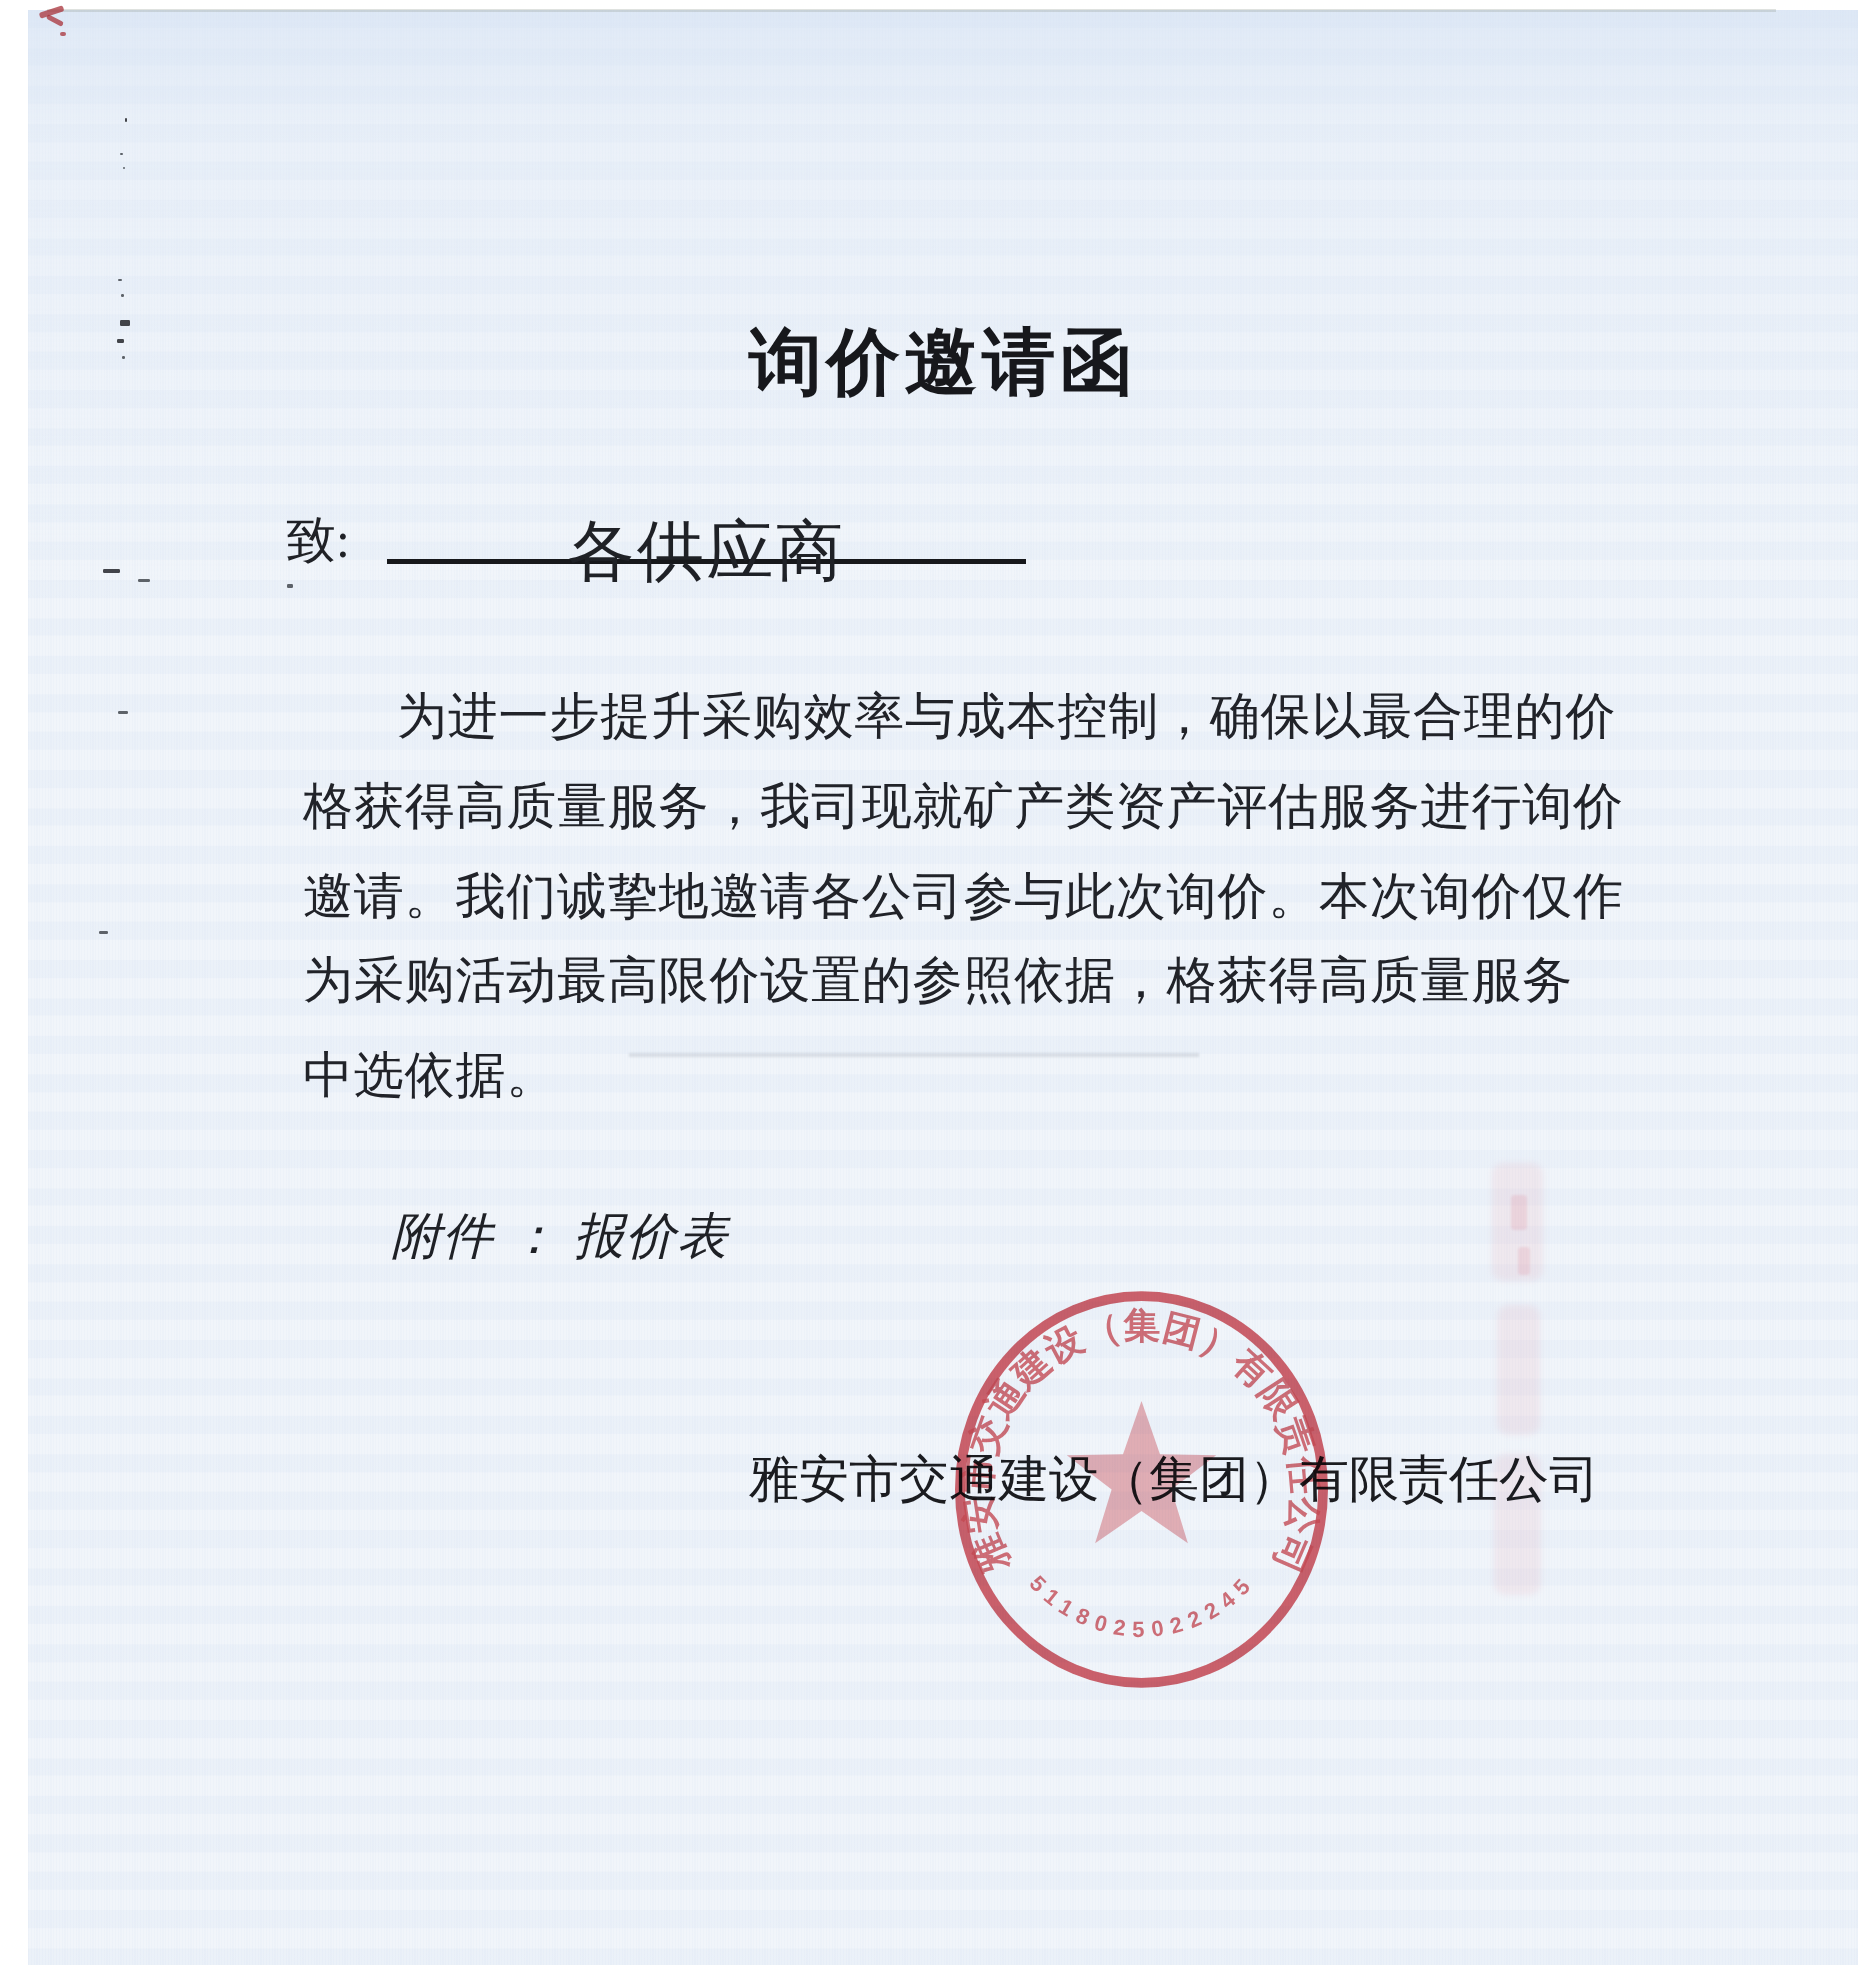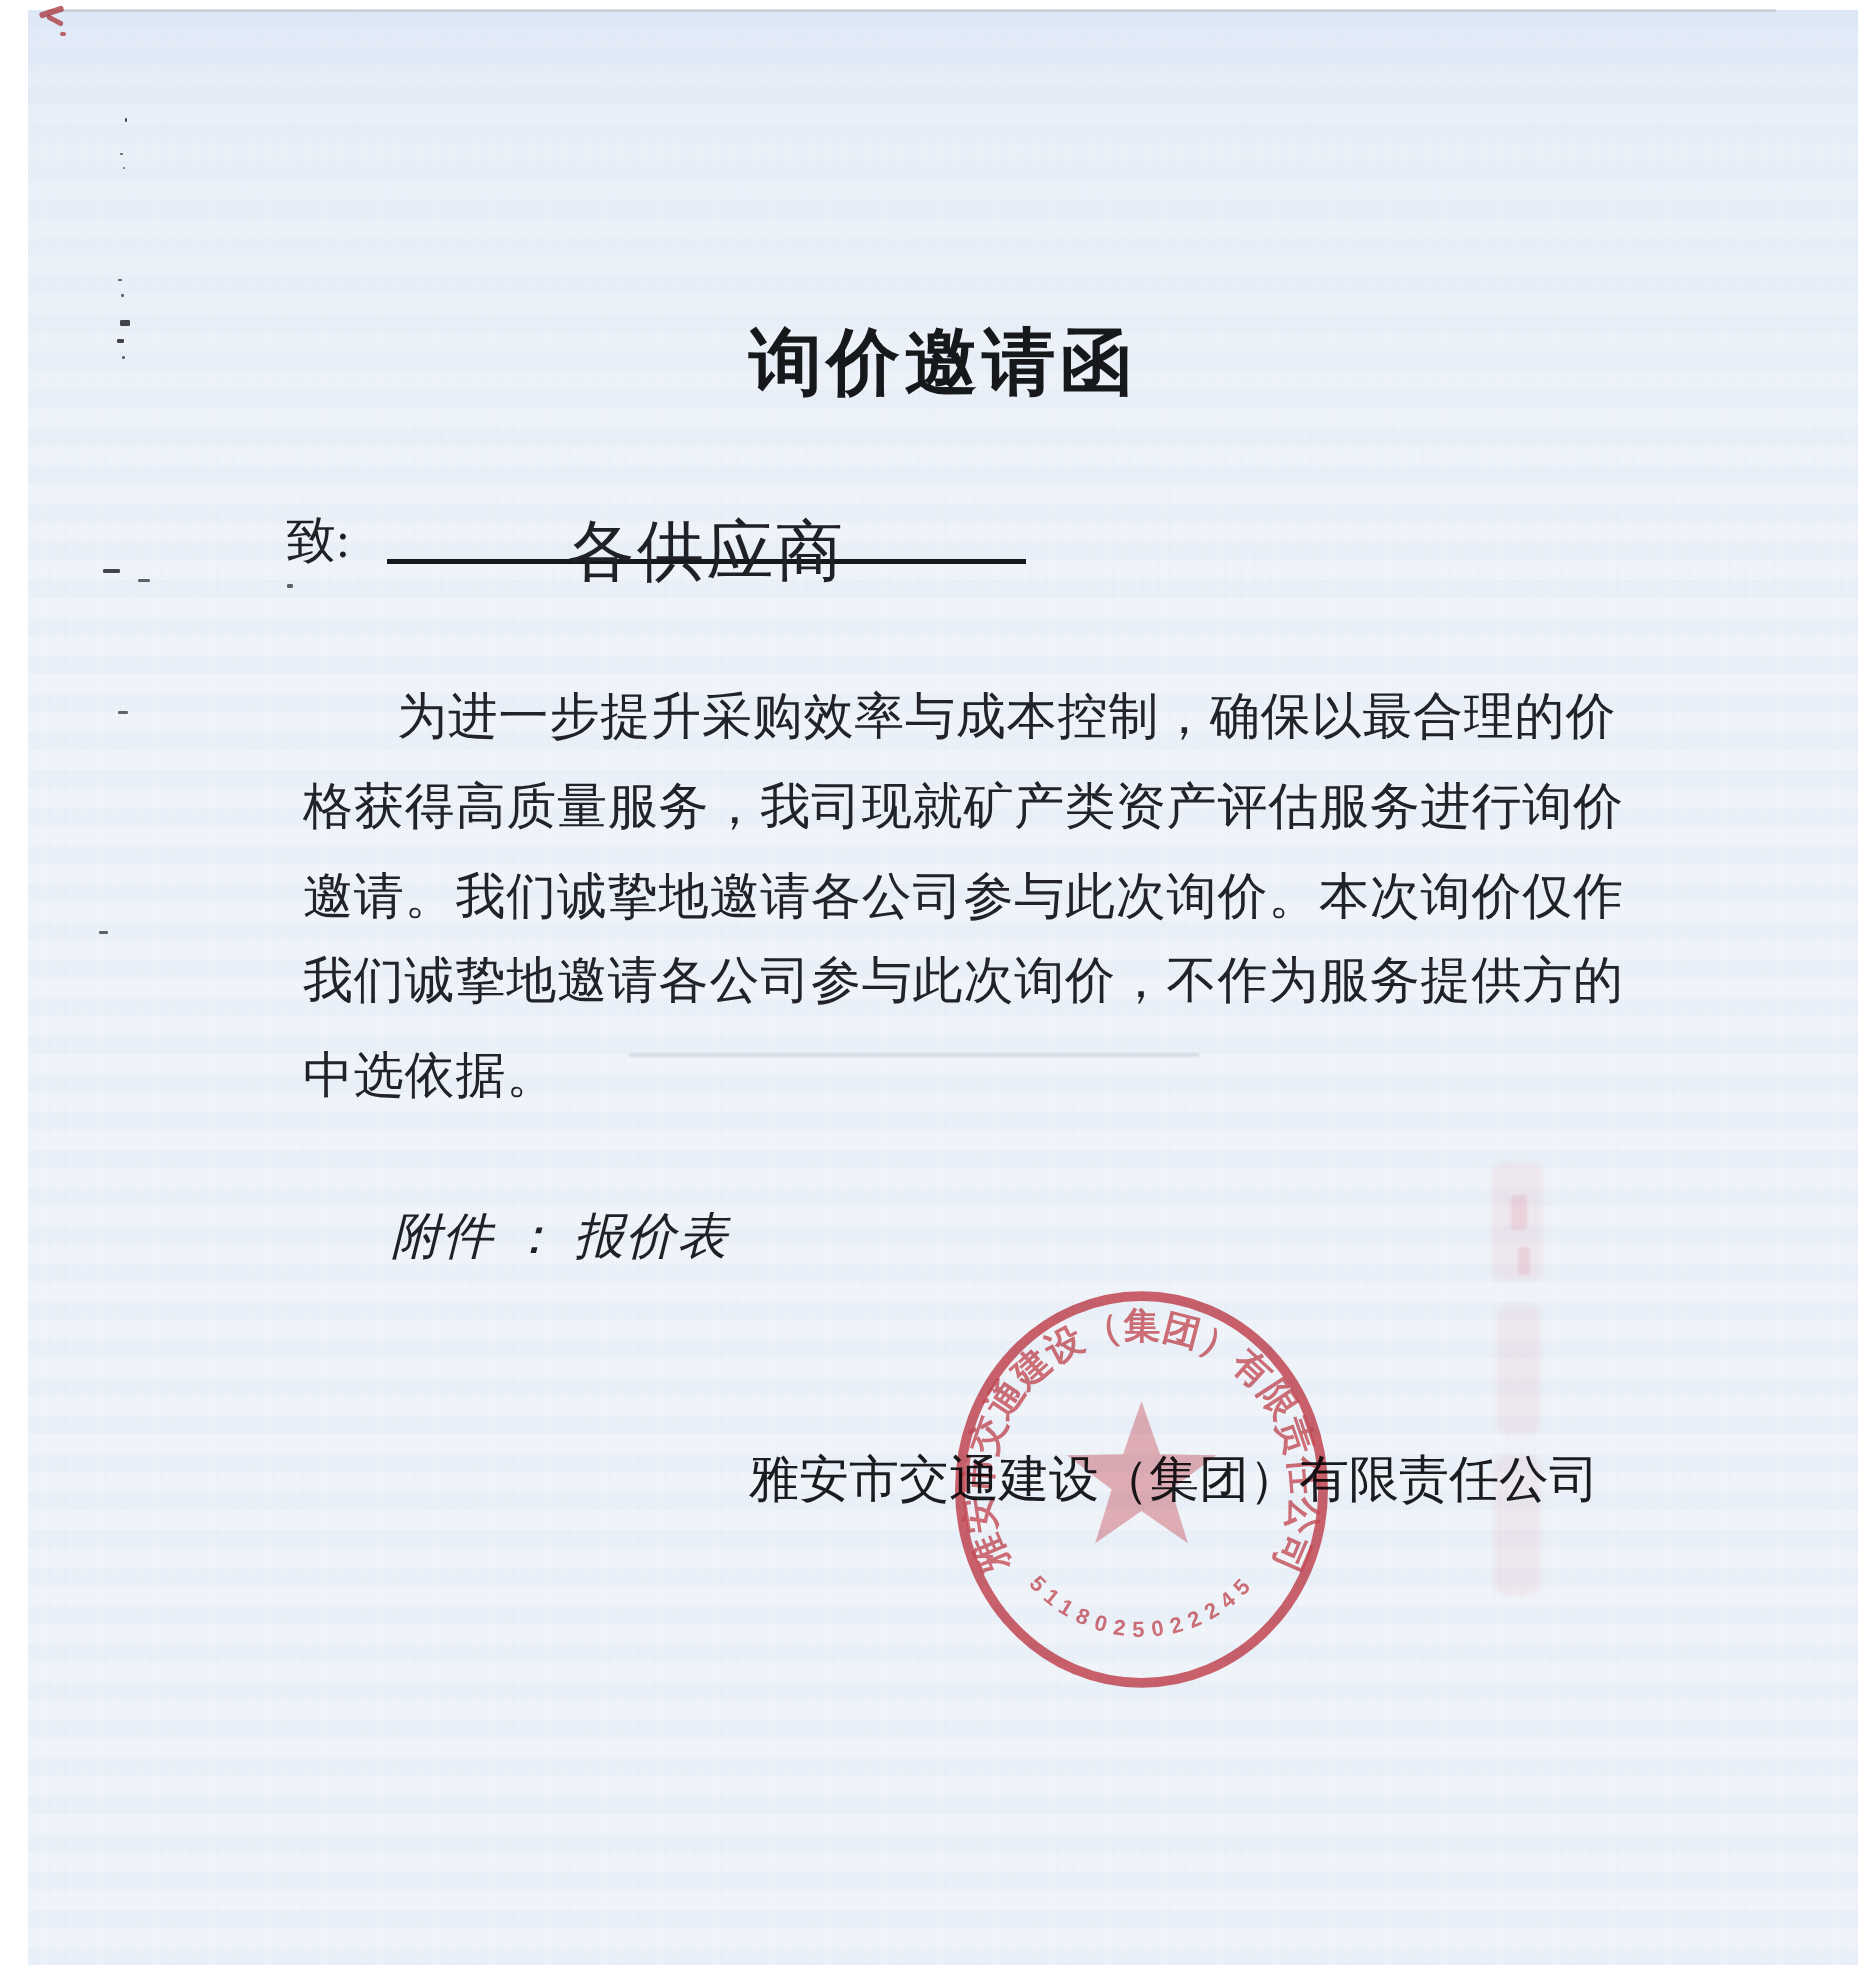--- a/index.html
+++ b/index.html
@@ -90,21 +90,21 @@
   <div class="title">询价邀请函</div>
 
   <div class="txt salute-label">致:</div>
   <div class="underline-wrap">
     <span class="recipient">各供应商</span>
   </div>
 
   <div class="txt bodyline l1">为进一步提升采购效率与成本控制，确保以最合理的价</div>
   <div class="txt bodyline l2">格获得高质量服务，我司现就矿产类资产评估服务进行询价</div>
   <div class="txt bodyline l3">邀请。我们诚挚地邀请各公司参与此次询价。本次询价仅作</div>
-  <div class="txt bodyline l4">我们诚挚地邀请各公司参与此次询价，不作为服务提供方的</div>
+  <div class="txt bodyline l4">为采购活动最高限价设置的参照依据，格获得高质量服务</div>
   <div class="txt bodyline l5">中选依据。</div>
 
   <div class="txt attach">附件 ： 报价表</div>
 
   <div class="txt company">雅安市交通建设（集团）有限责任公司</div>
 
   <svg class="stamp" viewBox="0 0 1000 1060">
     <defs>
       <path id="arcCompany" d="M 166.6 722.5 A 385 385 0 1 1 833.4 722.5" fill="none"></path>
       <path id="arcCode" d="M 212.7 771.1 A 375 375 0 0 0 787.3 771.1" fill="none"></path>

